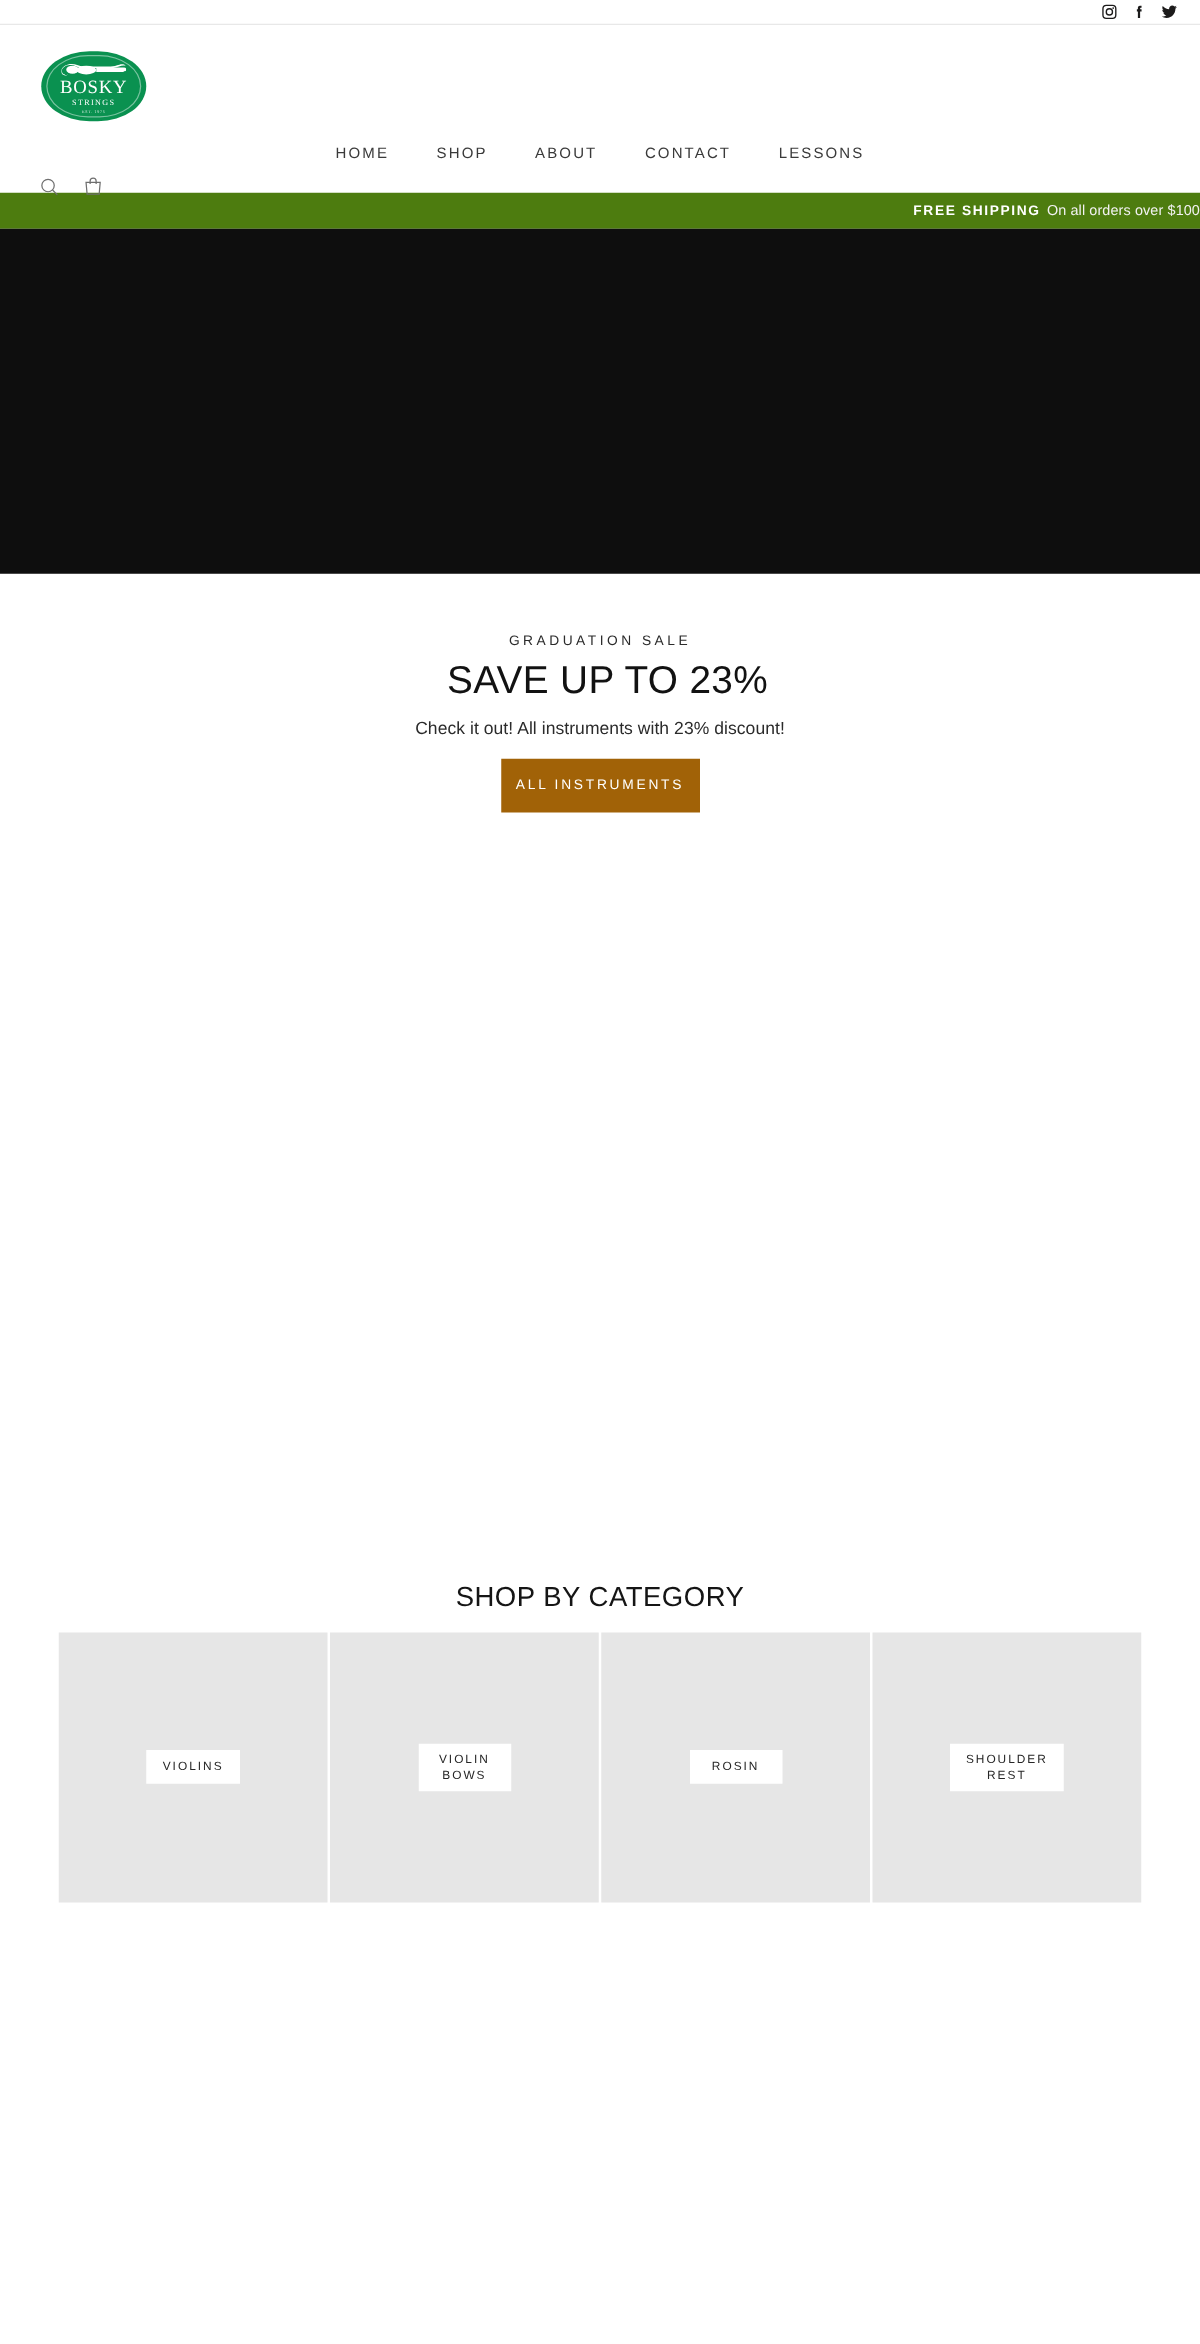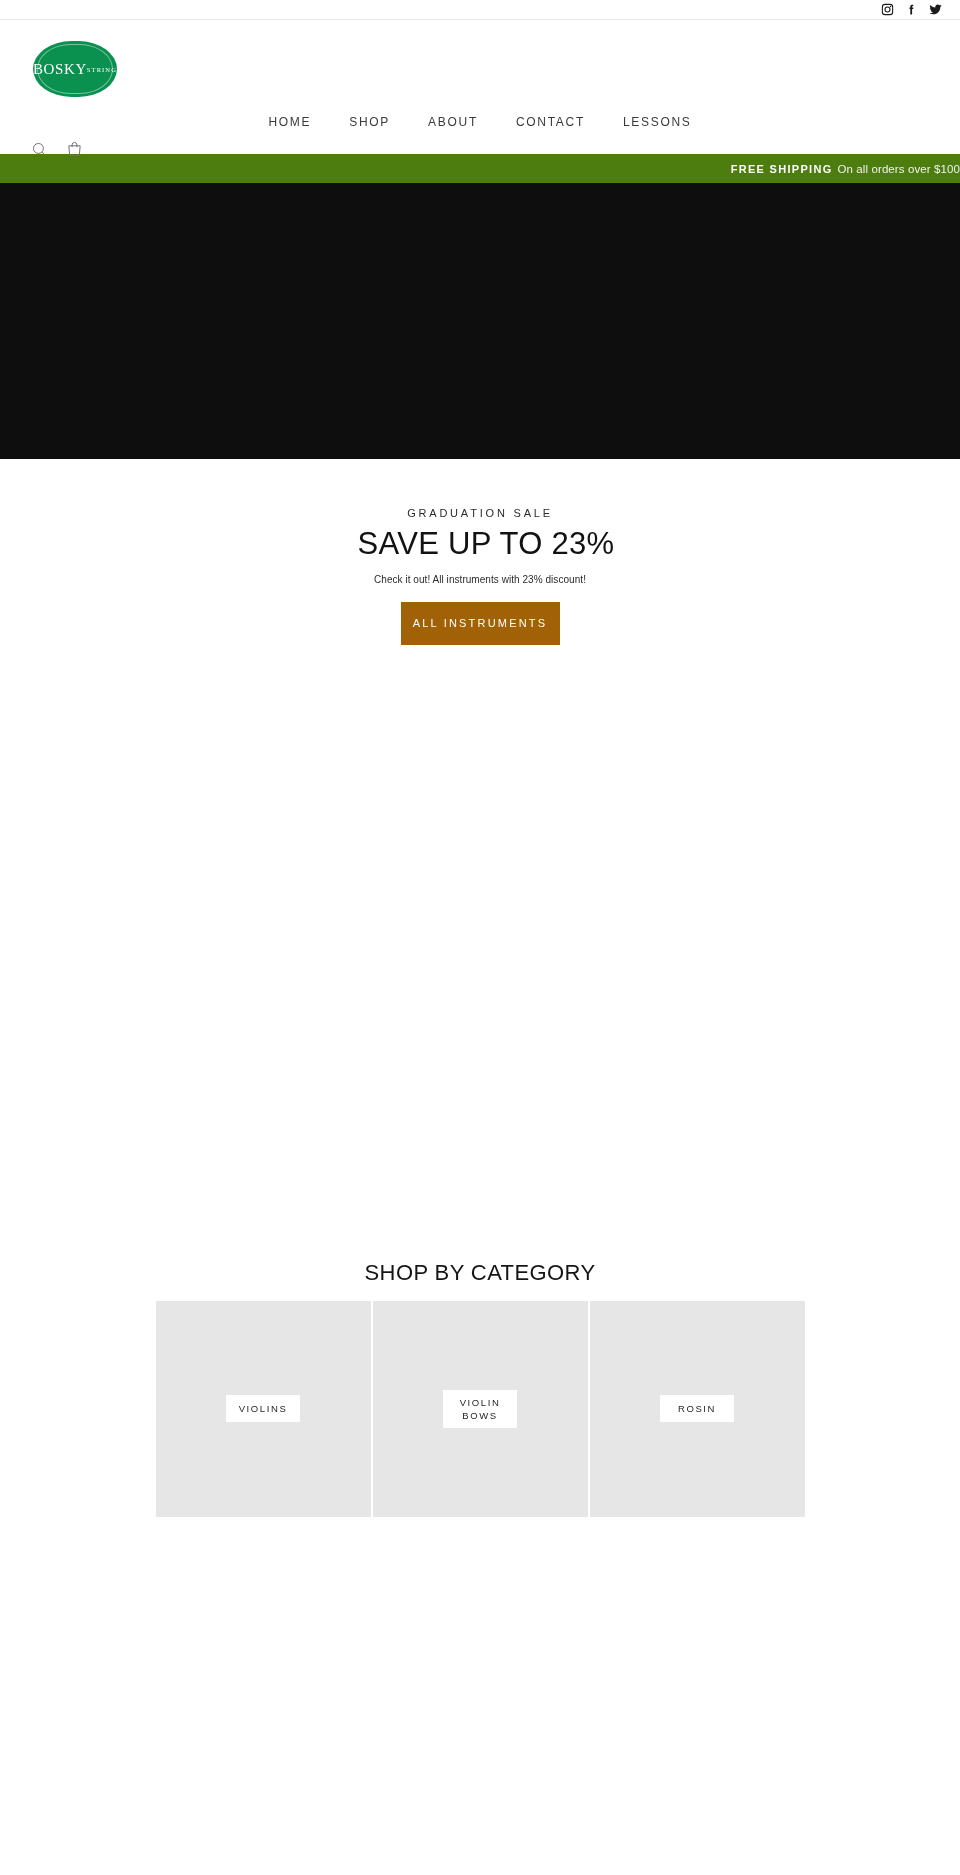--- a/index.html
+++ b/index.html
@@ -47,21 +47,21 @@
     cursor: pointer;
   }
   .logo-badge {
     position: relative;
     width: 84px;
     height: 56px;
     background: #0a9150;
     border-radius: 46% 46% 46% 46% / 50% 50% 50% 50%;
     overflow: hidden;
     display: flex;
-    flex-direction: row;
+    flex-direction: column;
     align-items: center;
     justify-content: flex-start;
   }
   .logo-badge::before {
     content: "";
     position: absolute;
     left: 4px; right: 4px; top: 3px; bottom: 3px;
     border: 1px solid rgba(255,255,255,.45);
     border-radius: 44% 44% 44% 44% / 50% 50% 50% 50%;
     pointer-events: none;
@@ -161,21 +161,21 @@
   .hero-title {
     font-size: 31px;
     font-weight: normal;
     letter-spacing: .3px;
     color: #121212;
     margin-top: 7px;
     line-height: 1.15;
     margin-left: 12px;
   }
   .hero-sub {
-    font-size: 10px;
+    font-size: 14px;
     color: #2b2b2b;
     margin-top: 12px;
     letter-spacing: .05px;
   }
   .hero-btn {
     display: inline-flex;
     align-items: center;
     justify-content: center;
     text-align: center;
     width: 159px;
@@ -326,15 +326,18 @@
     </div>
 
     <div class="cat-card">
       <div class="cat-label two-line">VIOLIN<br>BOWS</div>
     </div>
 
     <div class="cat-card">
       <div class="cat-label">ROSIN</div>
     </div>
 
+    <div class="cat-card">
+      <div class="cat-label two-line">SHOULDER<br>REST</div>
+    </div>
 
   </div>
 </section>
 
 </body></html>

